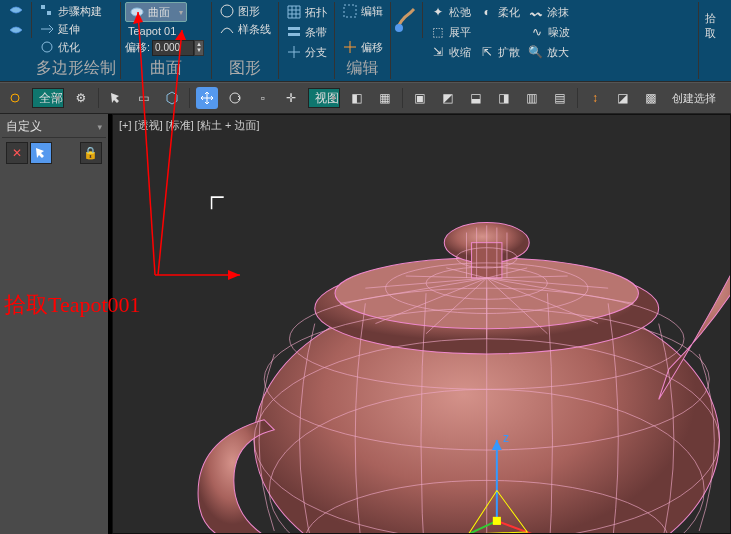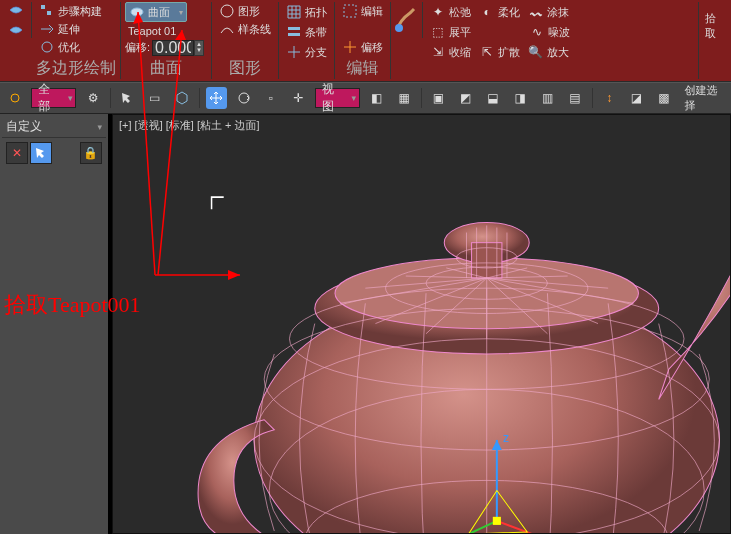--- a/index.html
+++ b/index.html
@@ -1,31 +1,31 @@
 <!DOCTYPE html>
 <html><head>
 <meta charset="utf-8">
 <style>
 *{box-sizing:border-box;margin:0;padding:0;font-family:"Microsoft YaHei",sans-serif;color:#ddd;font-size:12px;}
 body{background:#4a4a4a;width:731px;height:534px;overflow:hidden;position:relative;}
-.ribbon{background:#7f1d1d;height:82px;border-bottom:1px solid #2a2a2a;display:flex;padding:2px 0;}
+.ribbon{background:#0c4a6e;height:82px;border-bottom:1px solid #2a2a2a;display:flex;padding:2px 0;}
 .r-group{display:flex;flex-direction:column;border-right:1px solid #333;padding:0 4px;}
 .r-row{display:flex;align-items:center;height:20px;gap:2px;}
 .r-btn{display:flex;align-items:center;gap:3px;padding:1px 3px;border-radius:2px;cursor:pointer;white-space:nowrap;}
 .r-btn.active{background:#5a7a9a;border:1px solid #7aa;}
 .r-ico{width:16px;height:16px;display:flex;align-items:center;justify-content:center;}
 .r-lbl{font-size:11px;}
 .r-title{text-align:center;font-size:16px;color:#aaa;margin-top:2px;}
 .big-ico{width:32px;height:36px;display:flex;flex-direction:column;align-items:center;justify-content:center;border-right:1px solid #333;padding:0 6px;}
 .spinner{display:flex;align-items:center;}
-.spinner input{width:42px;height:16px;background:#3a3a3a;border:1px solid #222;color:#ddd;font-size:16px;padding:0 2px;}
+.spinner input{width:42px;height:16px;background:#3a3a3a;border:1px solid #222;color:#ddd;font-size:10px;padding:0 2px;}
 .spinner .arrows{width:10px;height:16px;background:#555;border:1px solid #333;font-size:7px;line-height:6px;text-align:center;}
 
 .toolbar{background:#444;height:32px;border-top:1px solid #555;border-bottom:1px solid #222;display:flex;align-items:center;padding:0 4px;gap:6px;}
-.tb-combo{background:#be185d;border:1px solid #222;height:20px;padding:0 14px 0 6px;font-size:11px;display:flex;align-items:center;position:relative;}
+.tb-combo{background:#0f766e;border:1px solid #222;height:20px;padding:0 0 0 6px;font-size:11px;display:flex;align-items:center;position:relative;}
 .tb-combo:after{content:"▾";position:absolute;right:3px;font-size:9px;color:#999;}
 .tb-ico{width:22px;height:22px;display:flex;align-items:center;justify-content:center;border:1px solid transparent;cursor:pointer;}
 .tb-sep{width:1px;height:20px;background:#333;}
 
 .side{background:#4a4a4a;width:112px;height:420px;border-right:4px solid #000000;float:left;padding:2px;}
 .side-title{display:flex;align-items:center;justify-content:space-between;padding:2px 4px;border-bottom:1px solid #333;}
 .side-row{display:flex;gap:2px;padding:4px;align-items:center;}
 .side-box{width:22px;height:22px;background:#3a3a3a;border:1px solid #222;display:flex;align-items:center;justify-content:center;}
 
 .viewport{position:absolute;left:112px;top:114px;right:0;bottom:0;background:#2a2a2a;border:1px solid #111;overflow:hidden;}

